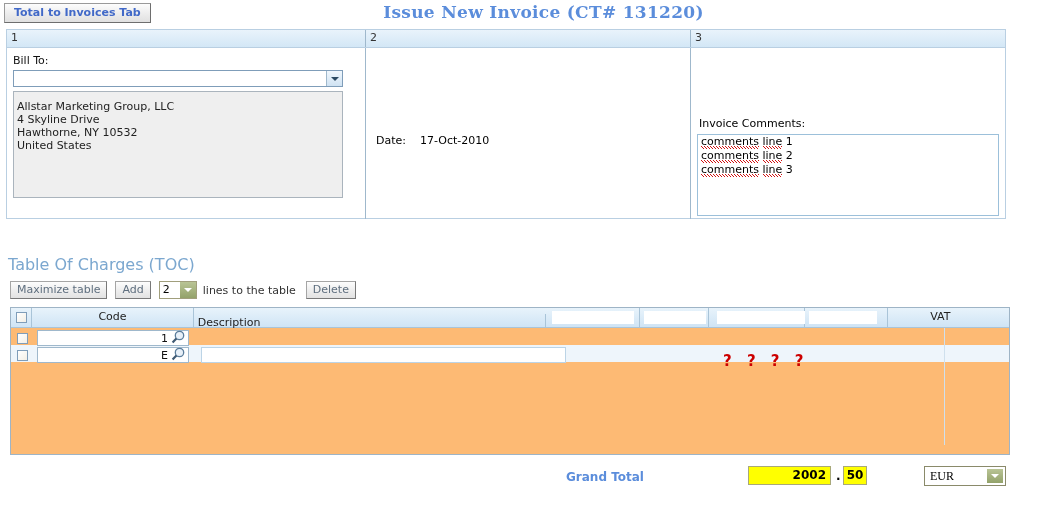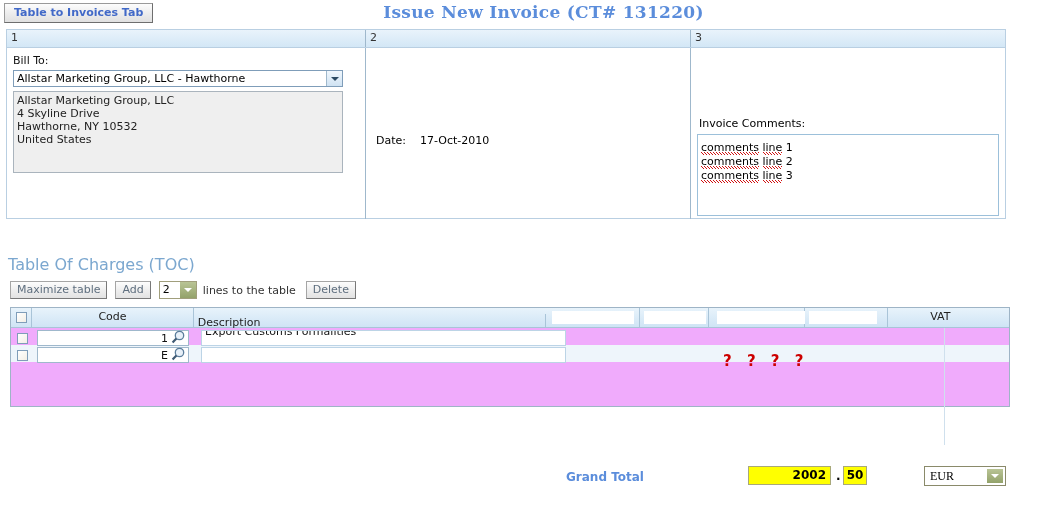--- a/index.html
+++ b/index.html
@@ -125,25 +125,25 @@
   .combo .arrowbox:after {
     content: "";
     position: absolute;
     left: 4px; top: 6px;
     border-left: 4px solid transparent;
     border-right: 4px solid transparent;
     border-top: 4px solid #2b4a63;
   }
   #address-box {
     width: 330px;
-    height: 82px;
+    height: 107px;
     border: 1px solid #aab4bd;
     background: #efefef;
     box-sizing: border-box;
-    padding: 2px 3px;
+    padding: 8px 3px;
     font-size: 11px;
     line-height: 13px;
     color: #222;
     overflow: hidden;
   }
 
   .date-line {
     position: absolute;
     left: 10px; top: 86px;
     font-size: 11px;
@@ -153,21 +153,21 @@
   #comments-label {
     margin: 65px 0 4px 2px;
     font-size: 11px;
   }
   #comments-box {
     width: 302px;
     height: 82px;
     border: 1px solid #9cc0da;
     background: #ffffff;
     box-sizing: border-box;
-    padding: 6px 3px;
+    padding: 0 3px;
     font-size: 11px;
     line-height: 14px;
     overflow: hidden;
   }
   .sp {
     
     background-image: linear-gradient(45deg, transparent 45%, #d01010 45%, #d01010 55%, transparent 55%);
     background-size: 3px 3px;
     background-repeat: repeat-x;
     background-position: 0 bottom;
@@ -238,24 +238,24 @@
     color: #333;
     margin-right: 10px;
     white-space: nowrap;
   }
 
   
   #grid {
     position: absolute;
     left: 10px; top: 307px;
     width: 1000px;
-    height: 100px;
+    height: 148px;
     border: 1px solid #9eb4c6;
     box-sizing: border-box;
-    background: #f0abfc;
+    background: #fdba74;
   }
   #grid-head {
     display: flex;
     height: 19px;
     background: linear-gradient(#e8f3fb, #cfe4f5);
     border-bottom: 1px solid #a9c4d8;
   }
   #grid-head .gh {
     box-sizing: border-box;
     border-right: 1px solid #a9c4d8;
@@ -427,38 +427,37 @@
     left: 4px; top: 5px;
     border-left: 4px solid transparent;
     border-right: 4px solid transparent;
     border-top: 4px solid #ffffff;
   }
 </style>
 </head>
 <body>
 
 <div id="topbar">
-  <div id="back-btn">Table to Invoices Tab</div>
+  <div id="back-btn">Total to Invoices Tab</div>
   <div id="page-title">Issue New Invoice (CT# 131220)</div>
 </div>
 
 <div id="panel">
 
   <div id="panel-head">
     <div class="hcell col1">1</div>
     <div class="hcell col2">2</div>
     <div class="hcell col3">3</div>
   </div>
 
   <div id="panel-body">
 
     <div class="bcell col1">
       <div class="fieldlabel">Bill To:</div>
       <div class="combo">
-        <span class="txt">Allstar Marketing Group, LLC - Hawthorne</span>
         <span class="arrowbox"></span>
       </div>
       <div id="address-box" style="white-space: pre-line;">Allstar Marketing Group, LLC
 4 Skyline Drive
 Hawthorne, NY 10532
 United States</div>
     </div>
 
     <div class="bcell col2">
       <div class="date-line">Date:    17-Oct-2010</div>
@@ -520,23 +519,20 @@
       </div>
       <div class="codewrap">
         <span class="codetxt">1</span>
         <span class="mag">
           <svg width="18" height="16" viewBox="0 0 18 16">
             <circle cx="9.5" cy="5.5" r="4.2" fill="#e8f0f8" stroke="#5b7d9b" stroke-width="1.3"></circle>
             <line x1="6.4" y1="8.6" x2="2.6" y2="12.6" stroke="#3f5a73" stroke-width="2.2"></line>
           </svg>
         </span>
       </div>
-      <div class="descwrap">
-        <span class="desctxt clip1">Export Customs Formalities</span>
-      </div>
     </div>
 
     <div class="grow alt">
       <div class="cellchk">
         <span class="chk"></span>
       </div>
       <div class="codewrap">
         <span class="codetxt">E</span>
         <span class="mag">
           <svg width="18" height="16" viewBox="0 0 18 16">

